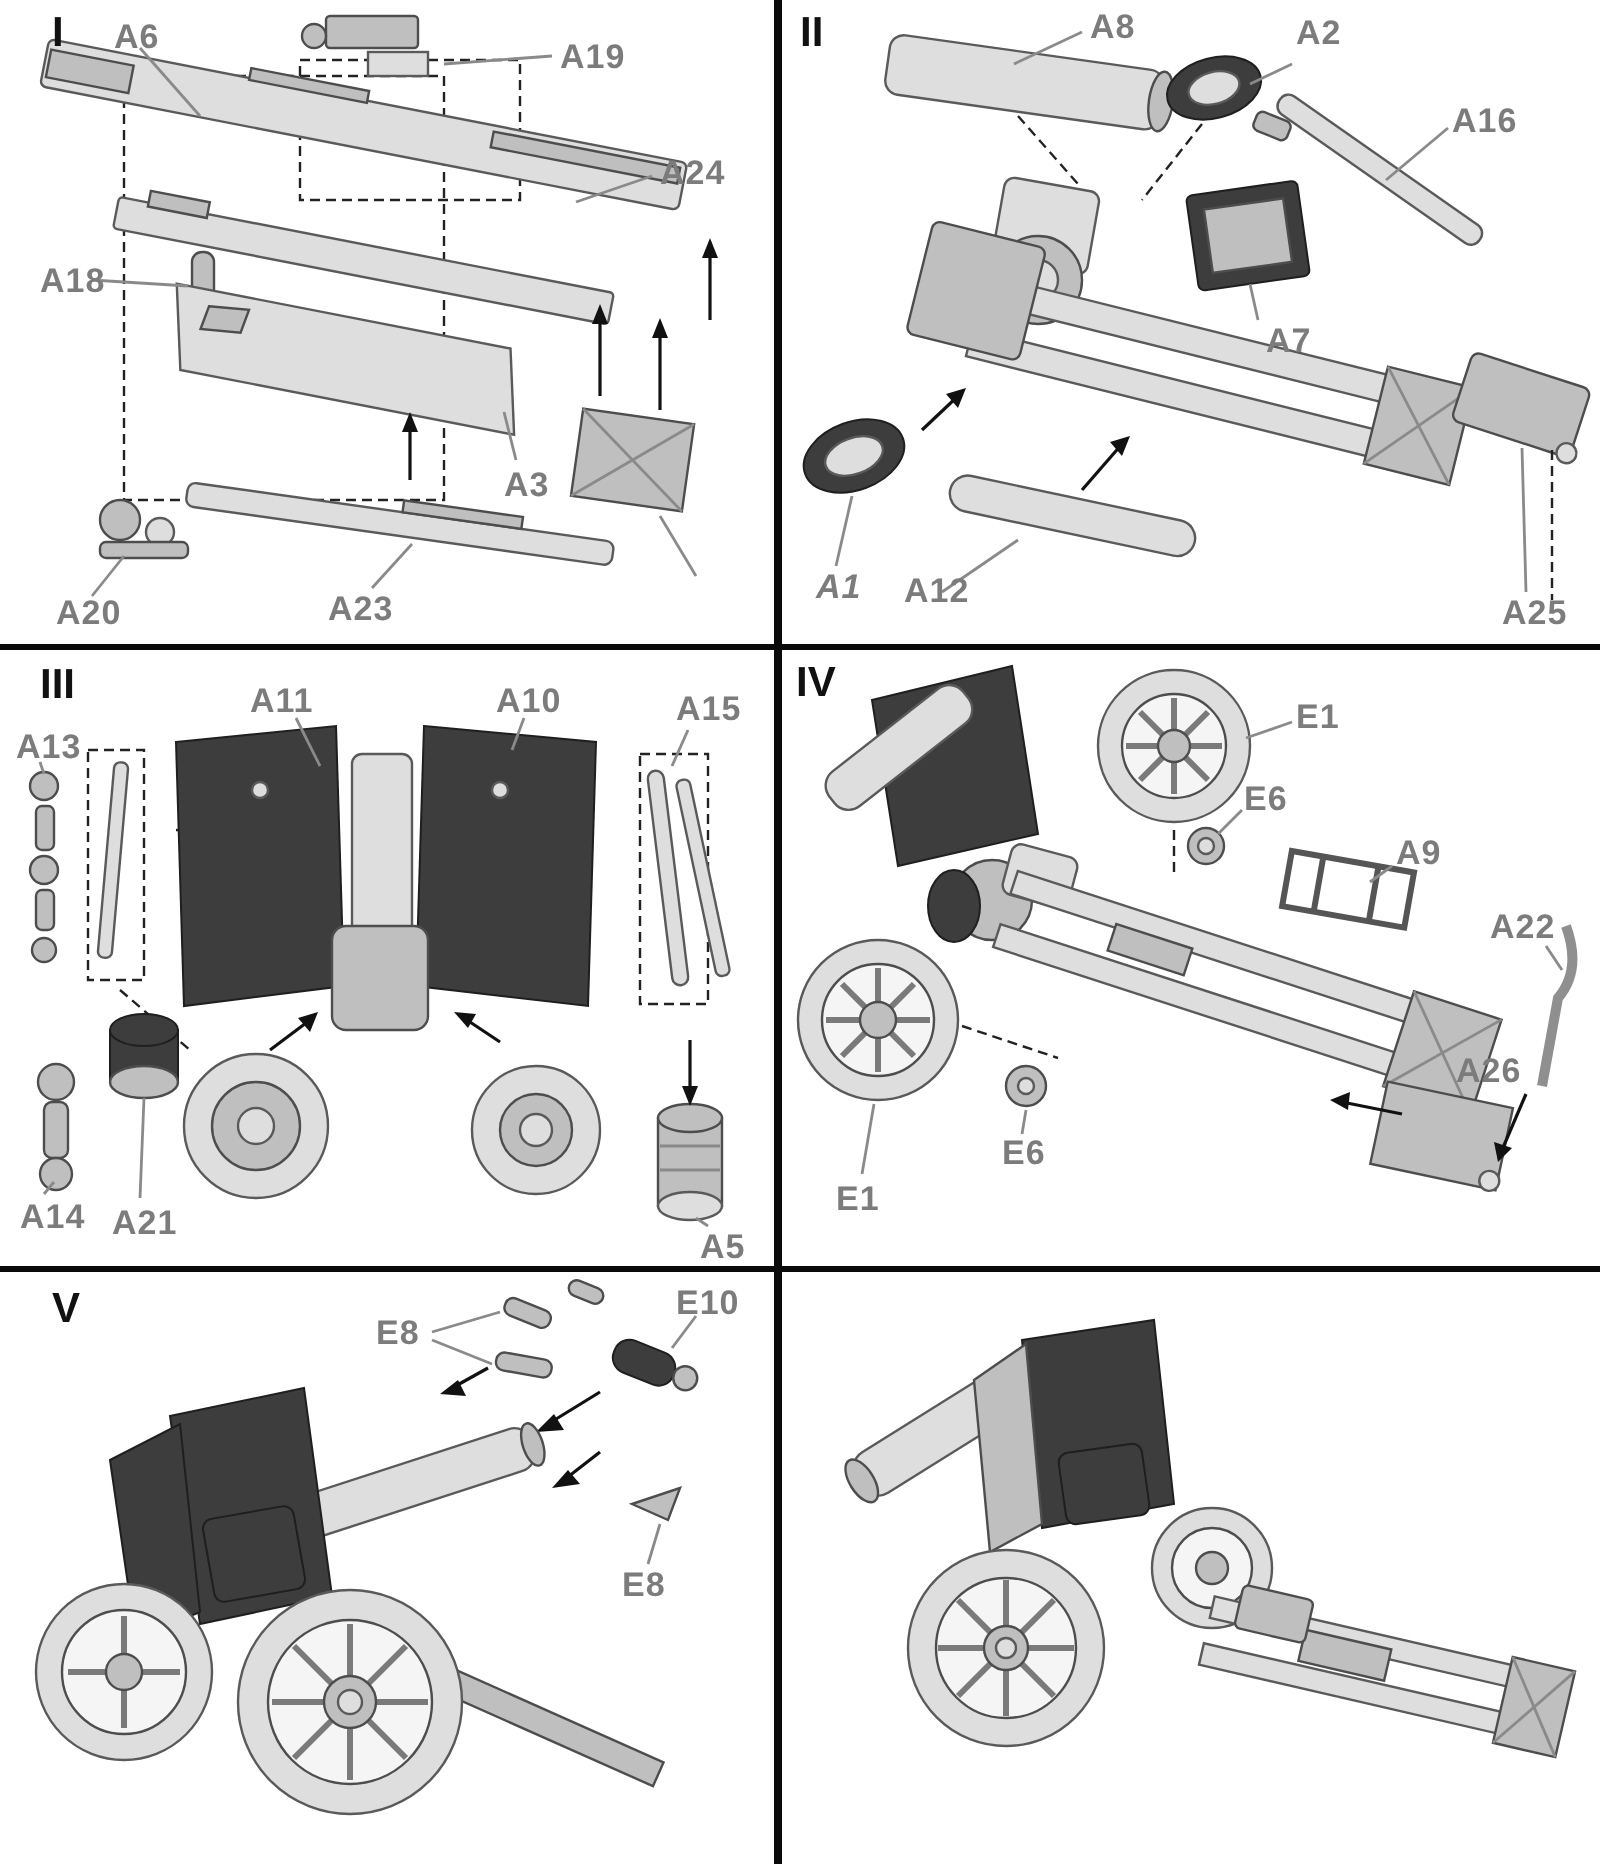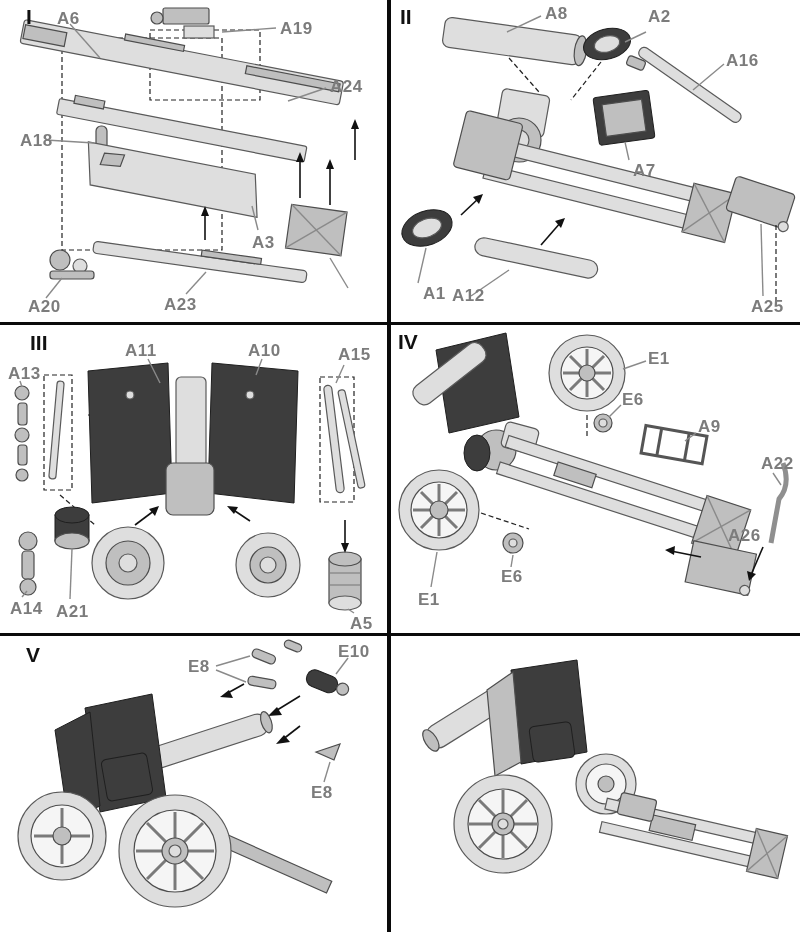--- a/index.html
+++ b/index.html
@@ -164,21 +164,21 @@
       <line class="ln" x1="238" y1="160" x2="234" y2="142"></line>
       <line class="ln" x1="27" y1="283" x2="35" y2="248"></line>
       <line class="ln" x1="80" y1="296" x2="118" y2="270"></line>
       <line class="ln" x1="372" y1="296" x2="370" y2="224"></line>
     </svg>
     <span class="numeral" style="left:9px;top:6px;">II</span>
     <span class="part-label" style="left:154px;top:5px;text-align:center;">A8</span>
     <span class="part-label" style="left:257px;top:8px;">A2</span>
     <span class="part-label" style="left:335px;top:52px;">A16</span>
     <span class="part-label" style="left:230px;top:162px;margin-left:12px;">A7</span>
-    <span class="part-label" style="left:32px;top:285px;">A1</span>
+    <span class="part-label" style="left:17px;top:285px;font-style:italic;">A1</span>
     <span class="part-label" style="left:61px;top:287px;">A12</span>
     <span class="part-label" style="left:360px;top:298px;">A25</span>
   </div>
 
   <div class="panel" style="left:0;top:325px;width:387px;height:308px;">
     <svg width="387" height="308" viewBox="0 0 387 308">
 
       <rect class="dash" x="44" y="50" width="28" height="115"></rect>
       <rect class="dash" x="320" y="52" width="34" height="125"></rect>
       <path class="dash" d="M88,90 L145,92"></path>
@@ -231,21 +231,21 @@
         <polygon class="arr" points="227,181 234,189 238,182"></polygon>
 
       <line class="ln" x1="148" y1="34" x2="160" y2="58"></line>
       <line class="ln" x1="262" y1="34" x2="256" y2="50"></line>
       <line class="ln" x1="344" y1="40" x2="336" y2="58"></line>
       <line class="ln" x1="20" y1="56" x2="22" y2="62"></line>
       <line class="ln" x1="22" y1="272" x2="27" y2="266"></line>
       <line class="ln" x1="70" y1="274" x2="72" y2="224"></line>
       <line class="ln" x1="354" y1="288" x2="348" y2="284"></line>
     </svg>
-    <span class="numeral" style="left:30px;top:7px;">III</span>
+    <span class="numeral" style="left:20px;top:7px;">III</span>
     <span class="part-label" style="left:125px;top:17px;">A11</span>
     <span class="part-label" style="left:248px;top:17px;">A10</span>
     <span class="part-label" style="left:338px;top:21px;">A15</span>
     <span class="part-label" style="left:8px;top:40px;">A13</span>
     <span class="part-label" style="left:10px;top:275px;">A14</span>
     <span class="part-label" style="left:56px;top:278px;">A21</span>
     <span class="part-label" style="left:350px;top:290px;">A5</span>
   </div>
 
   <div class="panel" style="left:391px;top:325px;width:409px;height:308px;">
@@ -316,21 +316,21 @@
       <line class="ln" x1="230" y1="80" x2="218" y2="92"></line>
       <line class="ln" x1="305" y1="108" x2="294" y2="116"></line>
       <line class="ln" x1="382" y1="148" x2="390" y2="160"></line>
       <line class="ln" x1="120" y1="242" x2="122" y2="230"></line>
       <line class="ln" x1="40" y1="262" x2="46" y2="227"></line>
     </svg>
     <span class="numeral" style="left:7px;top:6px;">IV</span>
     <span class="part-label" style="left:257px;top:25px;">E1</span>
     <span class="part-label" style="left:231px;top:66px;">E6</span>
     <span class="part-label" style="left:307px;top:93px;">A9</span>
-    <span class="part-label" style="left:370px;top:130px;">A22</span>
+    <span class="part-label" style="left:354px;top:130px;">A22</span>
     <span class="part-label" style="left:337px;top:202px;">A26</span>
     <span class="part-label" style="left:110px;top:243px;">E6</span>
     <span class="part-label" style="left:27px;top:266px;">E1</span>
   </div>
 
   <div class="panel" style="left:0;top:636px;width:387px;height:296px;">
     <svg width="387" height="296" viewBox="0 0 387 296">
 
       <rect class="pm" x="252" y="16" width="24" height="9" rx="4" transform="rotate(22 264 20)"></rect>
       <rect class="pm" x="284" y="6" width="18" height="8" rx="4" transform="rotate(22 293 10)"></rect>

